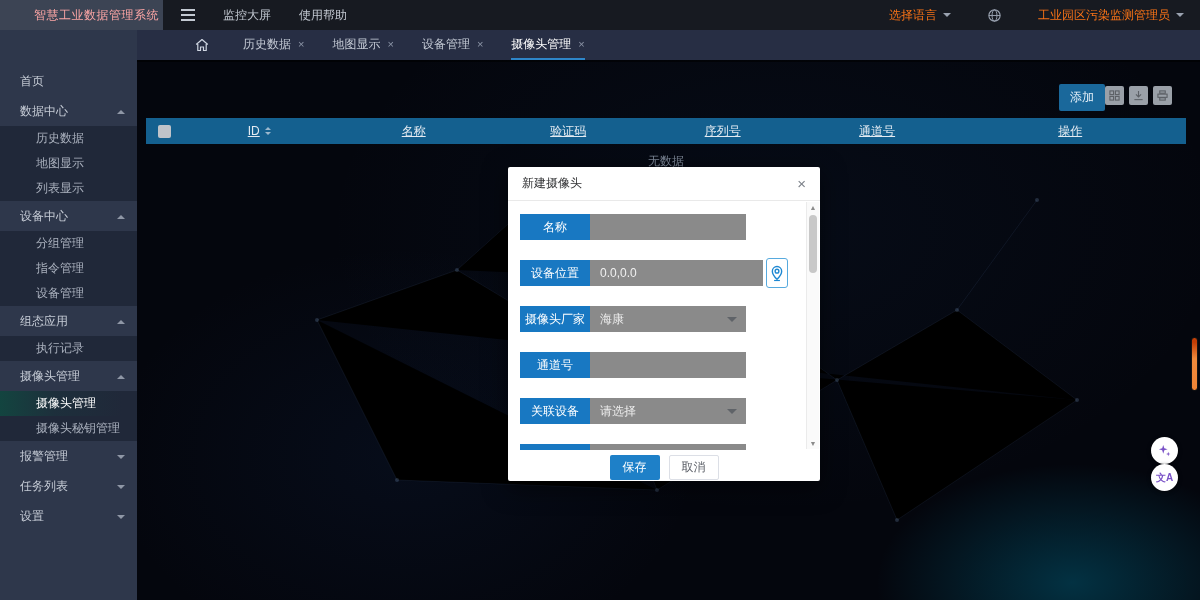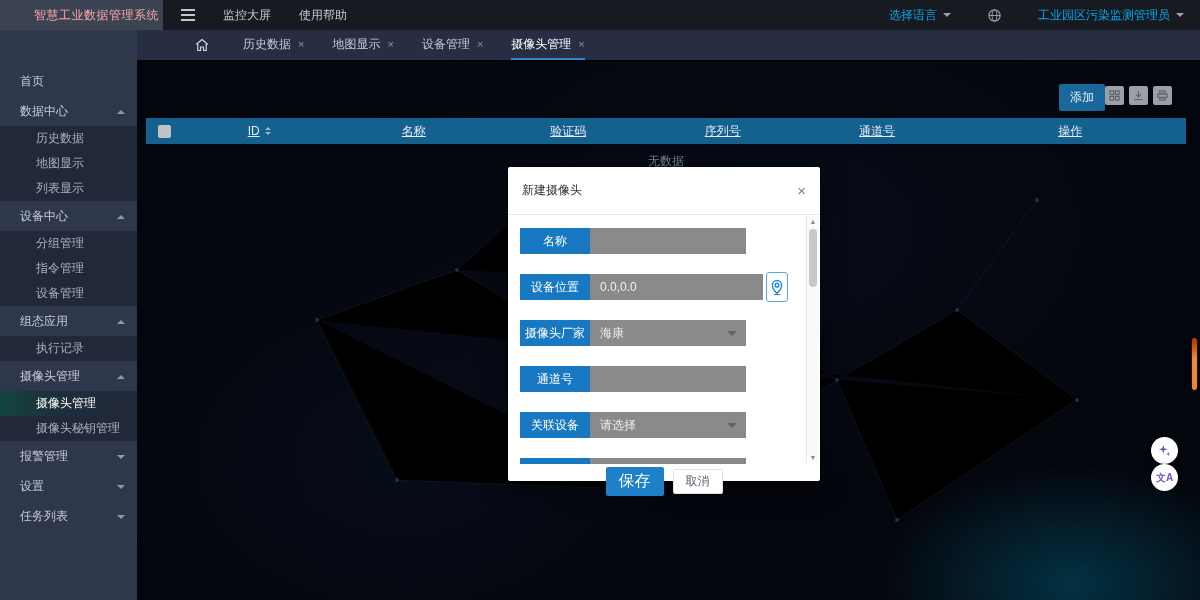--- a/index.html
+++ b/index.html
@@ -5,21 +5,21 @@
   * { margin:0; padding:0; box-sizing:border-box; }
   html,body { width:1200px; height:600px; overflow:hidden; }
   body { font-family:"Liberation Sans","DejaVu Sans",sans-serif; font-size:12px; background:#04060d; position:relative; }
 
   
   .top-header { position:absolute; top:0; left:0; width:1200px; height:30px; background:#171a21; display:flex; align-items:center; z-index:30; }
   .logo { width:163px; height:30px; background:#3c4454; color:#fca5a5; display:flex; align-items:center; padding-left:34px; flex:none; letter-spacing:.5px; }
   .hamburger { margin-left:18px; display:flex; flex-direction:column; gap:3px; cursor:pointer; }
   .hamburger span { display:block; width:14px; height:2px; background:#c3c9d2; }
   .menu-item { margin-left:28px; color:#c3c9d2; cursor:pointer; }
-  .header-right { margin-left:auto; display:flex; align-items:center; padding-right:16px; color:#0ea5e9; }
+  .header-right { margin-left:auto; display:flex; align-items:center; padding-right:16px; color:#f97316; }
   .lang { display:flex; align-items:center; cursor:pointer; }
   .caret-down { display:inline-block; width:0; height:0; border:4px solid transparent; border-top-color:#9aa2b0; margin-left:6px; transform:translateY(2px); }
   .globe-wrap { margin:0 36px; display:flex; align-items:center; cursor:pointer; }
   .user { display:flex; align-items:center; cursor:pointer; }
 
   
   .sidebar { position:absolute; top:30px; left:0; width:137px; height:570px; background:#2e374b; padding-top:36px; color:#c6ccd6; z-index:20; }
   .side-item { height:30px; display:flex; align-items:center; padding:0 12px 0 20px; position:relative; cursor:pointer; }
   .side-group { background:#202839; }
   .side-group .side-item { height:25px; padding-left:36px; color:#a9b0bd; }
@@ -55,35 +55,35 @@
   .col { flex:1; text-align:center; white-space:nowrap; }
   .col-op { flex:1.5; }
   .sort { display:inline-flex; flex-direction:column; gap:2px; margin-left:5px; vertical-align:middle; }
   .sort i { display:block; width:0; height:0; border:3.5px solid transparent; }
   .sort .s-up { border-bottom-color:#9cb8cd; }
   .sort .s-dn { border-top-color:#9cb8cd; }
   .empty-row { text-align:center; color:#7e8999; padding-top:9px; }
 
   
   .modal { position:absolute; left:508px; top:167px; width:312px; height:314px; background:#ffffff; border-radius:2px; box-shadow:0 6px 24px rgba(0,0,0,.55); color:#303133; z-index:40; }
-  .modal-header { height:48px; display:flex; align-items:center; justify-content:space-between; padding:0 14px; border-bottom:1px solid #e9e9e9; }
+  .modal-header { height:34px; display:flex; align-items:center; justify-content:space-between; padding:0 14px; border-bottom:1px solid #e9e9e9; }
   .modal-close { color:#7d828a; font-size:15px; cursor:pointer; line-height:1; }
   .modal-body { position:relative; height:249px; overflow:hidden; padding:13px 0 0 12px; }
   .mrow { display:flex; height:26px; margin-bottom:20px; width:226px; }
   .mrow-loc { width:268px; }
   .mlabel { width:70px; background:#1878c2; color:#fff; display:flex; align-items:center; justify-content:center; flex:none; }
   .minput { flex:1; background:#8a8a8a; border:none; color:#f0f0f0; font-size:12px; padding:0 10px; min-width:0; outline:none; font-family:inherit; }
   .mselect { flex:1; background:#8a8a8a; color:#ececec; display:flex; align-items:center; padding:0 10px; position:relative; cursor:pointer; }
   .sel-caret { position:absolute; right:9px; top:11px; width:0; height:0; border:5px solid transparent; border-top-color:#5f6368; }
   .loc-btn { width:22px; height:30px; margin-left:3px; margin-top:-2px; background:#fff; border:1px solid #57aade; border-radius:3px; display:flex; align-items:center; justify-content:center; cursor:pointer; flex:none; }
   .msb { position:absolute; top:1px; right:1px; bottom:1px; width:13px; background:#fafafa; border-left:1px solid #ebebeb; }
   .msb-arrow { position:absolute; left:0; width:12px; text-align:center; font-size:7px; color:#8a8a8a; cursor:pointer; }
   .msb-thumb { position:absolute; top:13px; left:2px; width:8px; height:58px; background:#c8c8c8; border-radius:4px; cursor:pointer; }
   .modal-footer { height:34px; display:flex; align-items:center; justify-content:center; gap:9px; }
-  .btn-save { background:#1e80c8; color:#fff; border:none; padding:4px 13px; border-radius:2px; font-size:16px; cursor:pointer; font-family:inherit; }
+  .btn-save { background:#1e80c8; color:#fff; border:none; padding:4px 13px; border-radius:2px; font-size:12px; cursor:pointer; font-family:inherit; }
   .btn-cancel { background:#fff; color:#5a5e66; border:1px solid #dcdfe6; padding:3px 12px; border-radius:2px; font-size:12px; cursor:pointer; font-family:inherit; }
 
   
   .scroll-orange { position:absolute; right:2px; top:337px; width:7px; height:54px; border:1px solid #141414; border-radius:4px; background:linear-gradient(#c23d05 8%, #f08a3c 40%, #ef8436); z-index:50; cursor:pointer; }
   .fab { position:absolute; right:22px; width:27px; height:27px; border-radius:50%; background:#fff; box-shadow:0 1px 4px rgba(0,0,0,.45); display:flex; align-items:center; justify-content:center; color:#7a52c7; z-index:50; cursor:pointer; }
   .fab-1 { top:437px; }
   .fab-2 { top:464px; font-weight:bold; font-size:10px; letter-spacing:0; }
 </style>
 </head>
 <body>
@@ -174,25 +174,25 @@
     <div class="side-item">
         <span>摄像头秘钥管理</span>
       </div>
   </div>
 
   <div class="side-item">
       <span>报警管理</span>
       <i class="arr down"></i>
     </div>
   <div class="side-item">
+      <span>任务列表</span>
+      <i class="arr down"></i>
+    </div>
+  <div class="side-item">
       <span>设置</span>
-      <i class="arr down"></i>
-    </div>
-  <div class="side-item">
-      <span>任务列表</span>
       <i class="arr down"></i>
     </div>
 </div>
 
 <div class="content">
   <svg class="net-svg" viewBox="0 0 1063 540">
     <g stroke="rgba(120,160,220,0.09)" stroke-width="1">
       <path d="M180 260 L320 210 L470 300 L560 220 L700 320 L820 250 L940 340"></path>
       <path d="M320 210 L420 120 L560 220 M470 300 L520 430 L700 320 L760 460 L940 340"></path>
       <path d="M180 260 L260 420 L520 430 M820 250 L900 140"></path>

